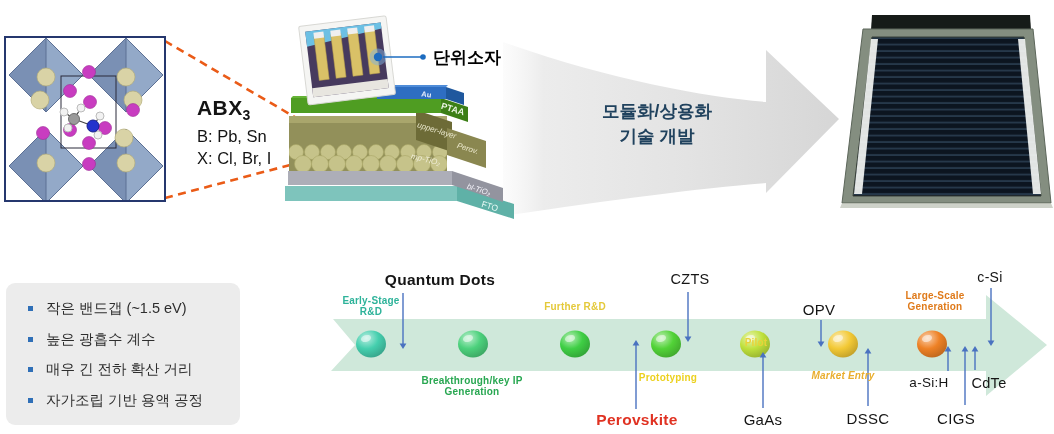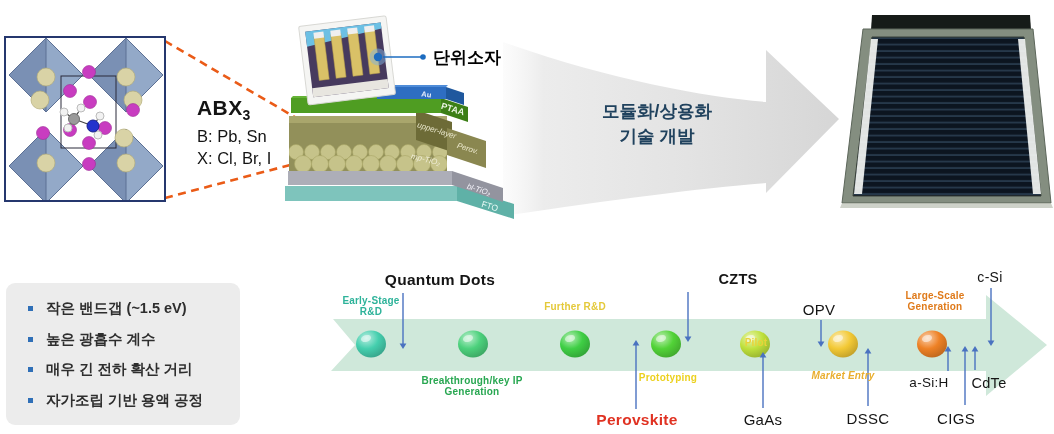--- a/index.html
+++ b/index.html
@@ -11,21 +11,21 @@
   .abx3-block{position:absolute;left:173px;top:96px;z-index:3;color:#141414;margin-left:24px;}
   .abx3-formula{font-size:21px;font-weight:600;letter-spacing:.4px;margin-bottom:2px;}
   .abx3-formula sub{font-size:14px;}
   .abx3-line{font-size:16.5px;font-weight:500;line-height:22px;}
   .unit-label{position:absolute;left:433px;top:46px;font-size:17px;font-weight:600;color:#000000;z-index:3;}
   .arrow-text{position:absolute;left:575px;top:99px;width:164px;text-align:center;
               font-size:17.5px;font-weight:700;line-height:25px;color:#20425e;z-index:3;}
   .features-box{position:absolute;left:6px;top:283px;width:234px;height:142px;background:#ececec;
                 border-radius:9px;z-index:2;padding:15px 0 0 18px;box-sizing:border-box;}
   .feature-row{display:flex;align-items:flex-start;margin-bottom:9.5px;font-size:14.5px;
-               font-weight:700;color:#2e2e2e;line-height:21px;}
+               font-weight:400;color:#2e2e2e;line-height:21px;}
   .feature-bullet{width:5px;height:5px;background:#2f6fb7;margin:8px 13px 0 4px;flex:none;}
   .stage-label{position:absolute;transform:translateX(-50%);font-size:10px;font-weight:700;
                text-align:center;line-height:11px;z-index:3;white-space:nowrap;letter-spacing:.2px;}
   .tech-label{position:absolute;transform:translateX(-50%);z-index:3;white-space:nowrap;
               letter-spacing:.3px;color:#151515;}
 </style>
 </head>
 <body>
 
 <div class="canvas" id="canvas">
@@ -332,21 +332,21 @@
       <div>Pilot</div>
     </div>
     <div class="stage-label" style="left: 843px; top: 370px; color: rgb(233, 174, 46); font-style: italic;">
       <div>Market Entry</div>
     </div>
     <div class="stage-label" style="left: 935px; top: 290px; color: rgb(223, 122, 26);">
       <div>Large-Scale</div>
       <div>Generation</div>
     </div>
     <div class="tech-label" style="left: 440px; top: 271px; font-size: 15.5px; font-weight: 700;">Quantum Dots</div>
-    <div class="tech-label" style="left: 690px; top: 271px; font-size: 14.5px; font-weight: 700; margin-left: 48px;">CZTS</div>
+    <div class="tech-label" style="left: 690px; top: 271px; font-size: 14.5px; font-weight: 400;">CZTS</div>
     <div class="tech-label" style="left: 819px; top: 301px; font-size: 15px; font-weight: 500;">OPV</div>
     <div class="tech-label" style="left: 990px; top: 269px; font-size: 14px; font-weight: 500;">c-Si</div>
     <div class="tech-label" style="left: 637px; top: 411px; font-size: 15.5px; font-weight: 700; color: rgb(224, 50, 34);">Perovskite</div>
     <div class="tech-label" style="left: 763px; top: 411px; font-size: 15px; font-weight: 500;">GaAs</div>
     <div class="tech-label" style="left: 868px; top: 410px; font-size: 15px; font-weight: 500;">DSSC</div>
     <div class="tech-label" style="left: 929px; top: 375px; font-size: 13.5px; font-weight: 500;">a-Si:H</div>
     <div class="tech-label" style="left: 989px; top: 375px; font-size: 14.5px; font-weight: 500;">CdTe</div>
     <div class="tech-label" style="left: 956px; top: 410px; font-size: 15px; font-weight: 500;">CIGS</div>
   </div>
 

